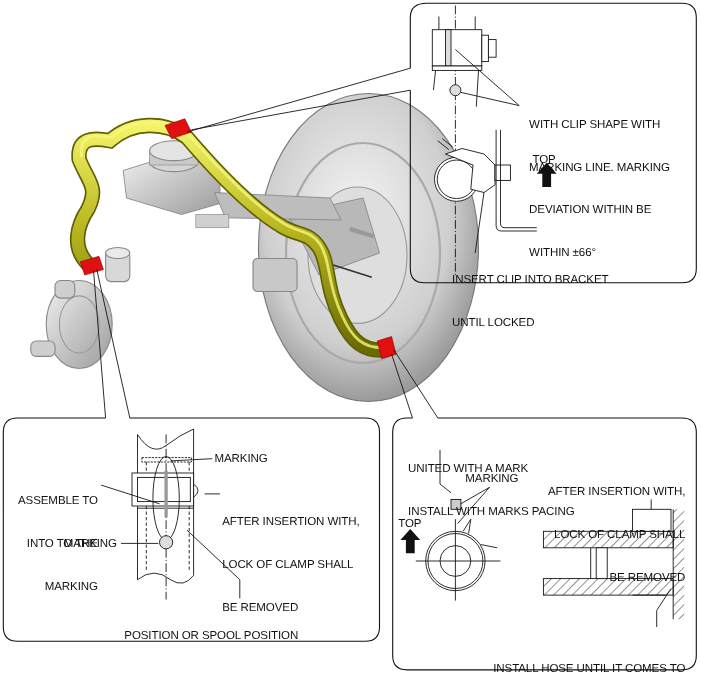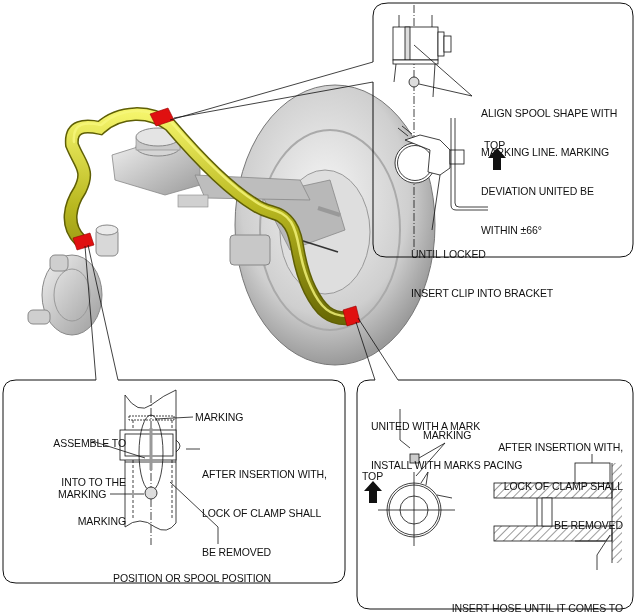--- a/index.html
+++ b/index.html
@@ -156,33 +156,33 @@
     <line x1="612" y1="463" x2="612" y2="563"></line>
     <line x1="575" y1="541" x2="605" y2="541"></line>
     <line x1="592" y1="454" x2="592" y2="463"></line>
     <line x1="610" y1="535" x2="597" y2="555"></line>
     <line x1="597" y1="555" x2="597" y2="570"></line>
   </g>
   <path d="M364 491 L373 481 L382 491 L377 491 L377 503 L369 503 L369 491 Z" fill="#111"></path>
 </svg>
 
 <div class="lbl" style="left:481px;top:81px;">
-  <div>ALIGN SPOOL SHAPE WITH</div>
+  <div>WITH CLIP SHAPE WITH</div>
   <div>MARKING LINE. MARKING</div>
-  <div>DEVIATION UNITED BE</div>
+  <div>DEVIATION WITHIN BE</div>
   <div>WITHIN ±66°</div>
 </div>
 <div class="lbl" style="left:484px;top:139px;">TOP</div>
 <div class="lbl" style="left:411px;top:222px;">
+  <div>INSERT CLIP INTO BRACKET</div>
   <div>UNTIL LOCKED</div>
-  <div>INSERT CLIP INTO BRACKET</div>
 </div>
 
 <div class="lbl" style="left:195px;top:411px;">MARKING</div>
-<div class="lbl r" style="left:13px;top:411px;width:76px;margin-left:37px;">
+<div class="lbl r" style="left:13px;top:423px;width:76px;">
   <div>ASSEMBLE TO</div>
   <div>INTO TO THE</div>
   <div>MARKING</div>
 </div>
 <div class="lbl" style="left:202px;top:442px;">
   <div>AFTER INSERTION WITH,</div>
   <div>LOCK OF CLAMP SHALL</div>
   <div>BE REMOVED</div>
 </div>
 <div class="lbl" style="left:58px;top:488px;">MARKING</div>
@@ -195,15 +195,15 @@
   <div>INSTALL WITH MARKS PACING</div>
 </div>
 <div class="lbl" style="left:423px;top:429px;">MARKING</div>
 <div class="lbl" style="left:362px;top:470px;">TOP</div>
 <div class="lbl r" style="left:480px;top:415px;width:143px;">
   <div>AFTER INSERTION WITH,</div>
   <div>LOCK OF CLAMP SHALL</div>
   <div>BE REMOVED</div>
 </div>
 <div class="lbl r" style="left:430px;top:576px;width:193px;">
-  <div>INSERT HOSE UNTIL IT COMES TO</div>
+  <div>INSTALL HOSE UNTIL IT COMES TO</div>
   
 </div>
 
 </body></html>

